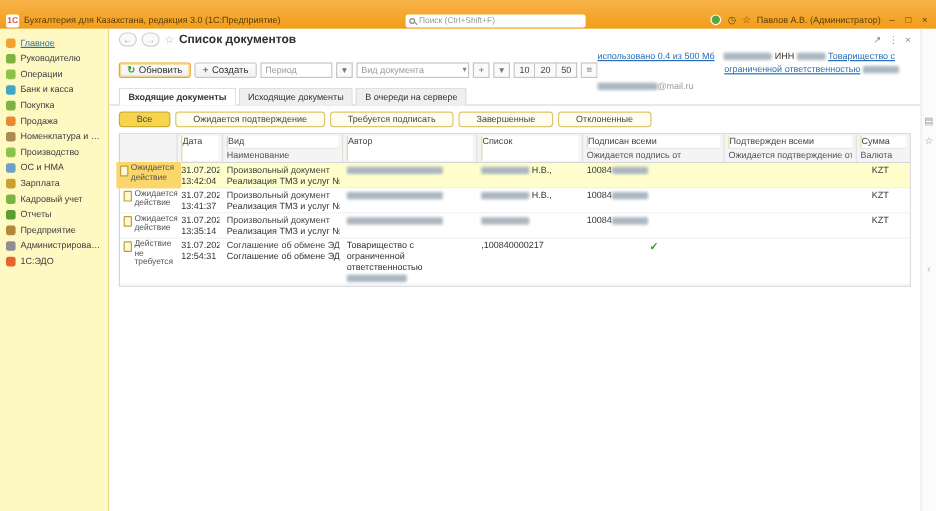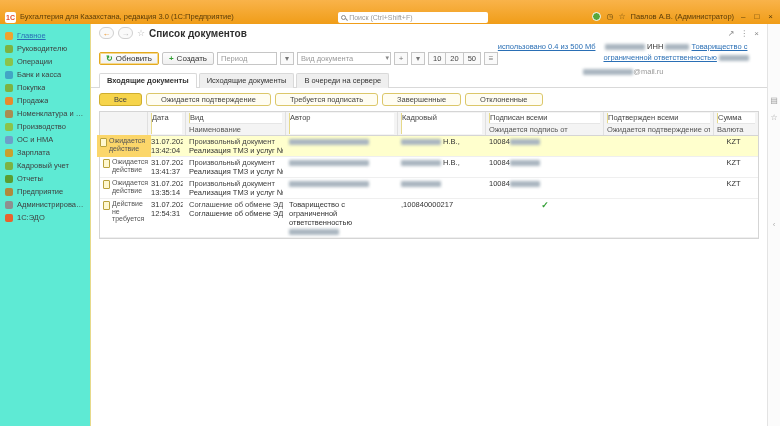--- a/index.html
+++ b/index.html
@@ -28,40 +28,40 @@
   .mag::after { content:""; position:absolute; width:3px; height:1px; background:#8a8a8a;
     right:-3px; bottom:-1px; transform:rotate(45deg); }
   .tb-right { display:flex; align-items:center; gap:5px; }
   .avatar { width:9px; height:9px; border-radius:50%; background:#57a73c; border:1px solid #fff; }
   .tb-ic { color:#6b4c10; font-size:8px; line-height:1; }
   .tb-user { font-size:7.5px; white-space:nowrap; }
   .win-btn { font-size:8px; color:#5a3c08; padding:0 2px; line-height:1; }
 
   
   .body-row { flex:1; display:flex; min-height:0; }
-  .sidebar { width:90px; flex:0 0 90px; background:#5eead4; padding-top:5px; overflow:hidden; }
+  .sidebar { width:90px; flex:0 0 90px; background:#fef9c3; padding-top:5px; overflow:hidden; }
   .side-item { display:flex; align-items:center; gap:4px; padding:2px 5px; cursor:default;
     color:#3e3e3e; font-size:7.5px; white-space:nowrap; overflow:hidden; }
   .side-item .lbl { overflow:hidden; text-overflow:ellipsis; }
   .side-item.active .lbl { text-decoration:underline; color:#2a6fb5; }
   .sico { width:8px; height:8px; border-radius:2px; flex:0 0 auto; }
 
   .main { flex:1; position:relative; background:#fff; border-left:1px solid #e6d98a; min-width:0; }
 
   
   .form-header { display:flex; align-items:center; gap:4px; padding:3px 8px 2px; }
   .nav-btn { width:15px; height:12px; border:1px solid #d0d0d0; border-radius:7px;
     display:flex; align-items:center; justify-content:center; font-size:8px; background:#fafafa; }
   .nav-back { color:#e8860c; } .nav-fwd { color:#bcbcbc; }
   .fav-star { color:#b9b9b9; font-size:9px; }
   .page-title { font-weight:bold; font-size:10px; color:#2e2e2e; }
   .header-icons { margin-left:auto; display:flex; gap:6px; color:#8a8a8a; font-size:8px; }
 
   
-  .info { position:absolute; top:17px; right:18px; text-align:center; font-size:7.5px; line-height:1.5; z-index:2; background:#fff; }
+  .info { position:absolute; top:17px; right:18px; text-align:left; font-size:7.5px; line-height:1.5; z-index:2; background:#fff; }
   .info a { color:#2a6fb5; text-decoration:underline; cursor:pointer; }
   .info-row { display:flex; gap:8px; justify-content:flex-end; align-items:flex-start; }
   .email-line { color:#9a9a9a; margin-top:2px; }
   .blur { display:inline-block; height:6px; background:#aab6c0; filter:blur(1.5px);
     border-radius:1px; vertical-align:middle; }.w24{width:24px}.w30{width:30px}.w40{width:40px}.w50{width:50px}.w80{width:80px}
 
   
   .toolbar { display:flex; align-items:center; gap:3px; padding:2px 8px; margin-top:9px; }
   .btn { display:inline-flex; align-items:center; gap:3px; border:1px solid #c6c6c6;
     background:linear-gradient(#fdfdfd,#f0f0f0); border-radius:2px; padding:0 6px;
@@ -291,21 +291,21 @@
             <span class="main">Дата</span>
           </div>
           <div class="th">
             <span class="main">Вид</span>
             <span class="sub">Наименование</span>
           </div>
           <div class="th">
             <span class="main">Автор</span>
           </div>
           <div class="th">
-            <span class="main">Кадровый</span>
+            <span class="main">Список</span>
           </div>
           <div class="th">
             <span class="main">Подписан всеми</span>
             <span class="sub">Ожидается подпись от</span>
           </div>
           <div class="th">
             <span class="main">Подтвержден всеми</span>
             <span class="sub">Ожидается подтверждение от</span>
           </div>
           <div class="th">

